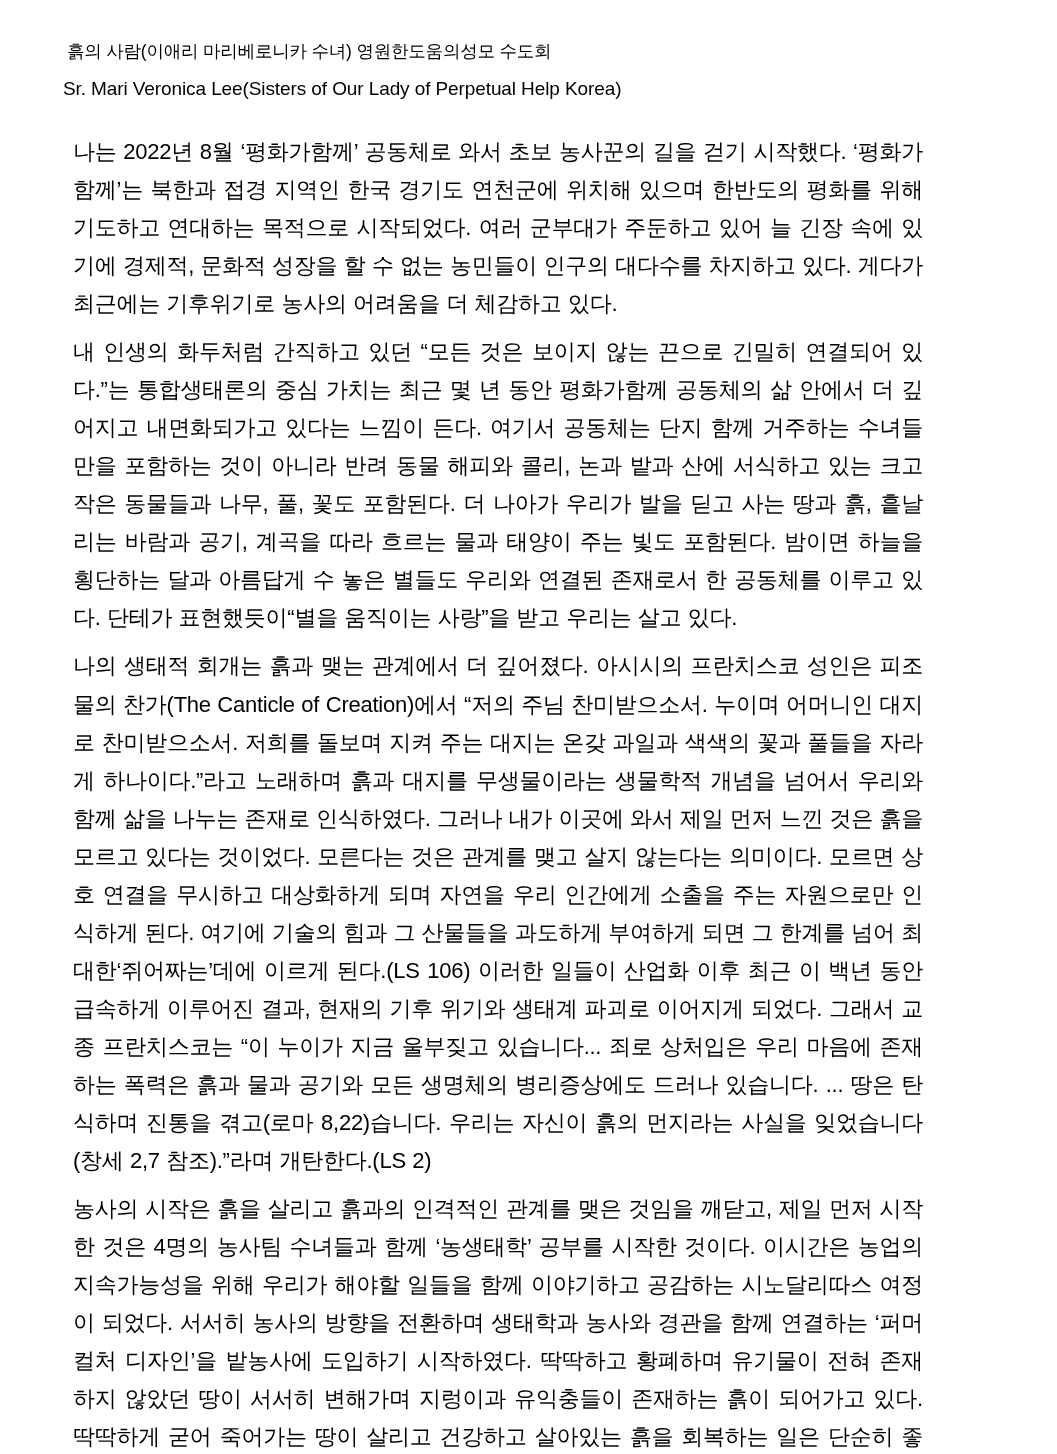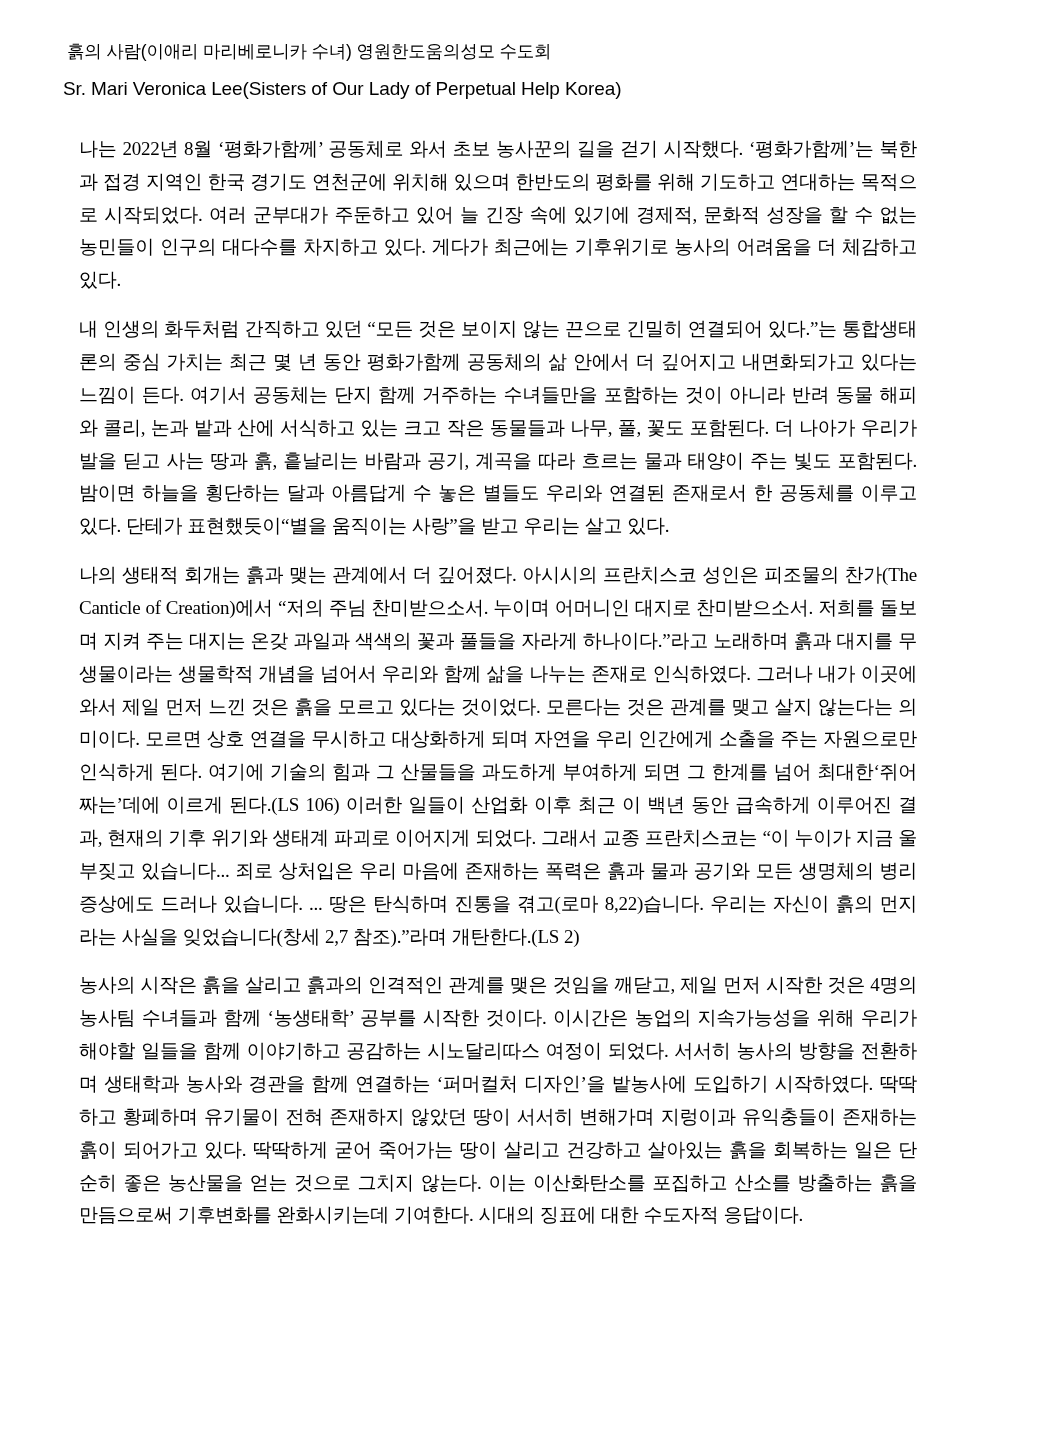--- a/index.html
+++ b/index.html
@@ -29,28 +29,27 @@
     margin: 0 0 12px 4px;
     letter-spacing: -0.2px;
   }
   .title-en {
     font-size: 19px;
     line-height: 1.4;
     margin: 0 0 0 0;
     letter-spacing: -0.1px;
   }
   .body-text p {
-    margin: 16px;
-    font-size: 19px;
+    margin: 10px;
+    font-size: 22px;
     line-height: 1.73;
     text-align: justify;
     text-justify: inter-character;
     letter-spacing: -0.25px;
     word-spacing: 0.5px;
-    font-family: Liberation Serif, serif;
   }
   .body-text p.last {
     text-align: justify;
   }
 </style>
 </head>
 <body>
 
 <div class="page">
 

